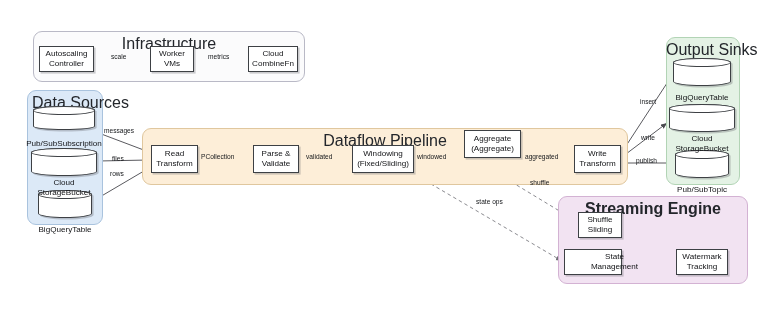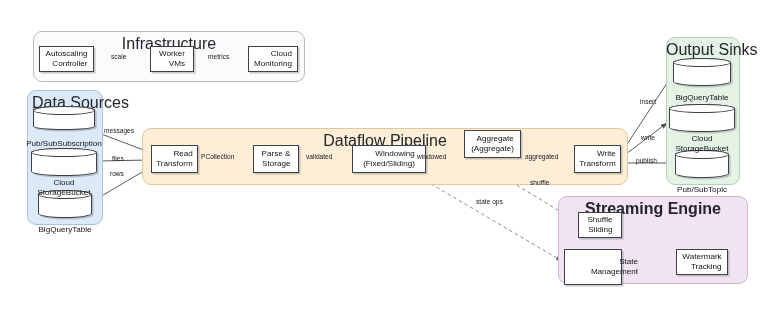--- a/index.html
+++ b/index.html
@@ -25,21 +25,21 @@
   }
   .node{
     position:absolute;
     box-sizing:border-box;
     background:#ffffff;
     border:1.15px solid #3d4044;
     box-shadow:1.6px 1.6px 0 rgba(90,90,95,0.30);
     display:flex;
     align-items:center;
     justify-content:center;
-    text-align:right;
+    text-align:center;
     font-size:8.1px;
     line-height:1.22;
     color:#121316;
     padding:1px;
   }
   .node span{display:block;}
   .cyl{
     position:absolute;
     box-sizing:border-box;
     background:#ffffff;
@@ -125,45 +125,45 @@
   </div>
 <div class="node" style="left: 150px; top: 46px; width: 44px; height: 26px;">
     <div>
       <span>Worker</span>
       <span>VMs</span>
     </div>
   </div>
 <div class="node" style="left: 248px; top: 46px; width: 50px; height: 26px;">
     <div>
       <span>Cloud</span>
-      <span>Monitoring</span>
+      <span>CombineFn</span>
     </div>
   </div>
 <div class="cyl" style="left: 33px; top: 106px; width: 62px; height: 24px;">
     <div class="cyl-label"><span>Pub/Sub</span><span>Subscription</span></div>
   </div>
 <div class="cyl" style="left: 31px; top: 148px; width: 66px; height: 28px;">
     <div class="cyl-label"><span>Cloud Storage</span><span>Bucket</span></div>
   </div>
 <div class="cyl" style="left: 38px; top: 190px; width: 54px; height: 28px;">
     <div class="cyl-label"><span>BigQuery</span><span>Table</span></div>
   </div>
 <div class="node" style="left: 151px; top: 145px; width: 47px; height: 28px;">
     <div>
       <span>Read</span>
       <span>Transform</span>
     </div>
   </div>
 <div class="node" style="left: 253px; top: 145px; width: 46px; height: 28px;">
     <div>
       <span>Parse &amp;</span>
-      <span>Storage</span>
-    </div>
-  </div>
-<div class="node" style="left: 352px; top: 145px; width: 74px; height: 28px;">
+      <span>Validate</span>
+    </div>
+  </div>
+<div class="node" style="left: 352px; top: 145px; width: 62px; height: 28px;">
     <div>
       <span>Windowing</span>
       <span>(Fixed/Sliding)</span>
     </div>
   </div>
 <div class="node" style="left: 464px; top: 130px; width: 57px; height: 28px;">
     <div>
       <span>Aggregate</span>
       <span>(Aggregate)</span>
     </div>
@@ -182,21 +182,21 @@
   </div>
 <div class="cyl" style="left: 675px; top: 150px; width: 54px; height: 28px;">
     <div class="cyl-label"><span>Pub/Sub</span><span>Topic</span></div>
   </div>
 <div class="node" style="left: 578px; top: 212px; width: 44px; height: 26px;">
     <div>
       <span>Shuffle</span>
       <span>Sliding</span>
     </div>
   </div>
-<div class="node" style="left: 564px; top: 249px; width: 58px; height: 36px; padding-left: 44px;">
+<div class="node" style="left: 564px; top: 249px; width: 58px; height: 26px; padding-left: 44px;">
     <div>
       <span>State</span>
       <span>Management</span>
     </div>
   </div>
 <div class="node" style="left: 676px; top: 249px; width: 52px; height: 26px;">
     <div>
       <span>Watermark</span>
       <span>Tracking</span>
     </div>

